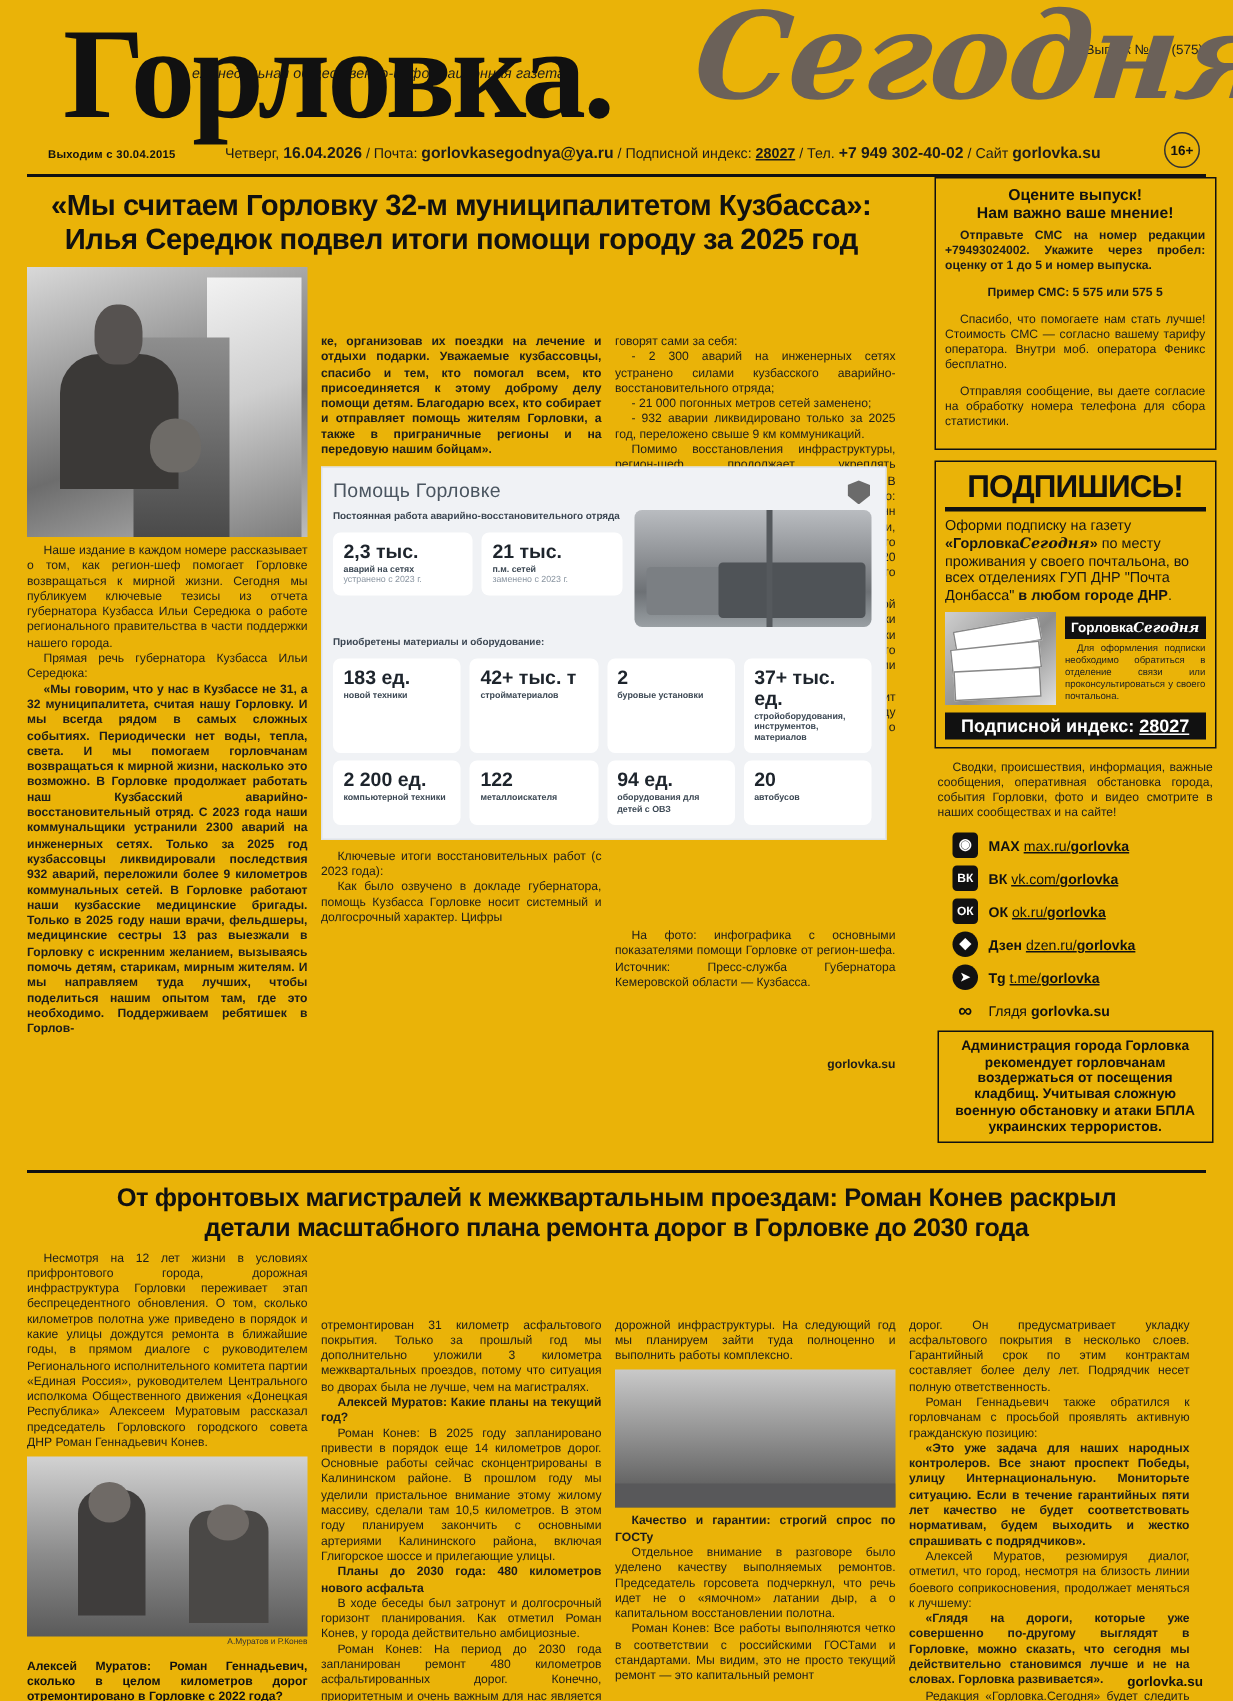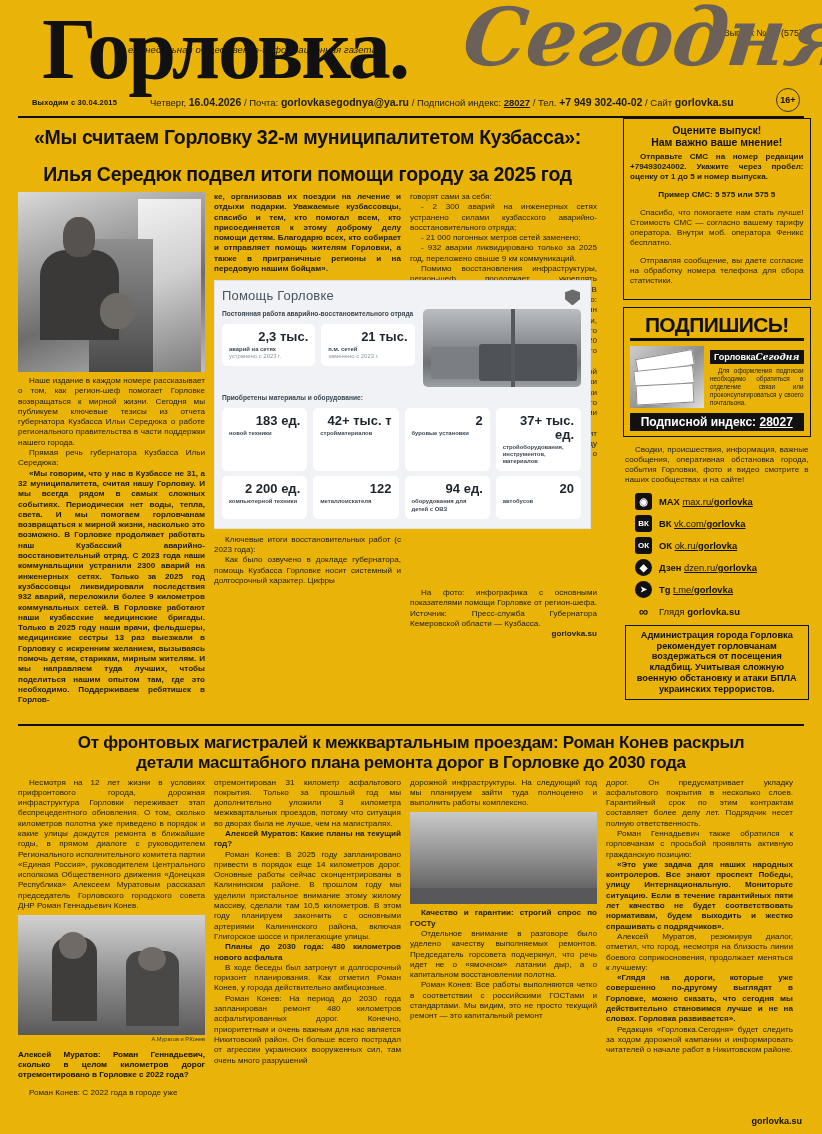--- a/index.html
+++ b/index.html
@@ -65,32 +65,32 @@
   .left-block { width:580px; }
   .right-rail { width:206px; }
 
   
   .hl1 {
     text-align:center; font-weight:bold;
     font-family:"Liberation Sans", sans-serif;
     font-size:19.5px; line-height:23px; letter-spacing:-.3px;
     color:#111; padding:8px 0 6px 0;
   }
-  .hl1 .l2 { display:block;margin-top:14px; }
+  .hl1 .l2 { display:block; }
 
   
   .cols3 { display:flex; gap:9px; }
   .col { width:187px; }
   .ptext {
     font-size:8.1px; line-height:10.3px; text-align:justify;
     color:#1c1c1c; margin:0 0 0 0; text-indent:11px;
     hyphens:auto;
   }
   .ptext.b { font-weight:bold; }
-  .ptext.noind { text-indent:0; }
+  .ptext.noind { text-indent:0;margin-top:45px; }
   .photo {
     background:linear-gradient(160deg,#d9d9d9 0%,#9b9b9b 35%,#6d6d6d 60%,#bdbdbd 100%);
     position:relative; overflow:hidden;
   }
   .photo.leader { height:180px; width:187px; }
   .photo .podium {
     position:absolute; left:38%; top:26%; width:34%; height:74%;
     background:linear-gradient(180deg,#8e8e8e,#4a4a4a);
   }
   .photo .flag {
@@ -121,21 +121,21 @@
     position:absolute; right:10px; top:8px; width:15px; height:16px;
     background:#6b6b6b;
     clip-path:polygon(50% 0,100% 18%,100% 62%,50% 100%,0 62%,0 18%);
   }
   .info-sub { font-size:6.6px; color:#3b4652; font-weight:bold; margin-top:7px; line-height:8.4px; }
   .kpi-row { display:flex; gap:6px; margin-top:5px; }
   .kpi {
     background:#fff; border-radius:5px; padding:6px 7px; box-sizing:border-box;
     flex:1; min-height:40px;
   }
-  .kpi .v { font-size:13px; font-weight:bold; color:#1d242c; line-height:14px;text-align:right; }
+  .kpi .v { font-size:13px; font-weight:bold; color:#1d242c; line-height:14px; }
   .kpi .l { font-size:5.9px; color:#3c4854; line-height:7.2px; margin-top:2px; font-weight:bold; }
   .kpi .l2 { font-size:5.9px; color:#8b96a2; line-height:7.2px; }
   .info-top { display:flex; gap:8px; }
   .info-left { width:198px; }
   .info-photo {
     width:163px; height:78px; border-radius:5px; margin-top:6px;
     background:linear-gradient(180deg,#b9bcc0 0%,#8f9296 40%,#6d7175 70%,#9aa0a4 100%);
     position:relative; overflow:hidden;
   }
   .info-photo .truck {
@@ -391,20 +391,23 @@
             <div>Нам важно ваше мнение!</div>
           </div>
           <p class="box-p b">Отправьте СМС на номер редакции +79493024002. Укажите через пробел: оценку от 1 до 5 и номер выпуска.</p>
           <p class="box-p b c">Пример СМС: 5 575 или 575 5</p>
           <p class="box-p">Спасибо, что помогаете нам стать лучше! Стоимость СМС — согласно вашему тарифу оператора. Внутри моб. оператора Феникс бесплатно.</p>
           <p class="box-p">Отправляя сообщение, вы даете согласие на обработку номера телефона для сбора статистики.</p>
         </div>
 
         <div class="box">
           <div class="sub-hd">ПОДПИШИСЬ!</div>
+          <div class="sub-txt">
+            <span>Оформи подписку на газету </span><b>«<span>Горловка</span><i style="font-family:'DejaVu Serif',serif">Сегодня</i>»</b><span> по месту проживания у своего почтальона, во всех отделениях ГУП ДНР "Почта Донбасса" </span><b>в любом городе ДНР</b><span>.</span>
+          </div>
           <div class="sub-media">
             <div class="sub-thumb">
               <i style="left:6px;top:8px;width:56px;height:14px;transform:rotate(-10deg)"></i>
               <i style="left:4px;top:22px;width:58px;height:16px;transform:rotate(-6deg)"></i>
               <i style="left:6px;top:38px;width:56px;height:18px;transform:rotate(-3deg)"></i>
             </div>
             <div class="sub-right">
               <div class="brandtag"><span>Горловка</span><em>Сегодня</em></div>
               <div class="sub-note">Для оформления подписки необходимо обратиться в отделение связи или проконсультироваться у своего почтальона.</div>
             </div>

